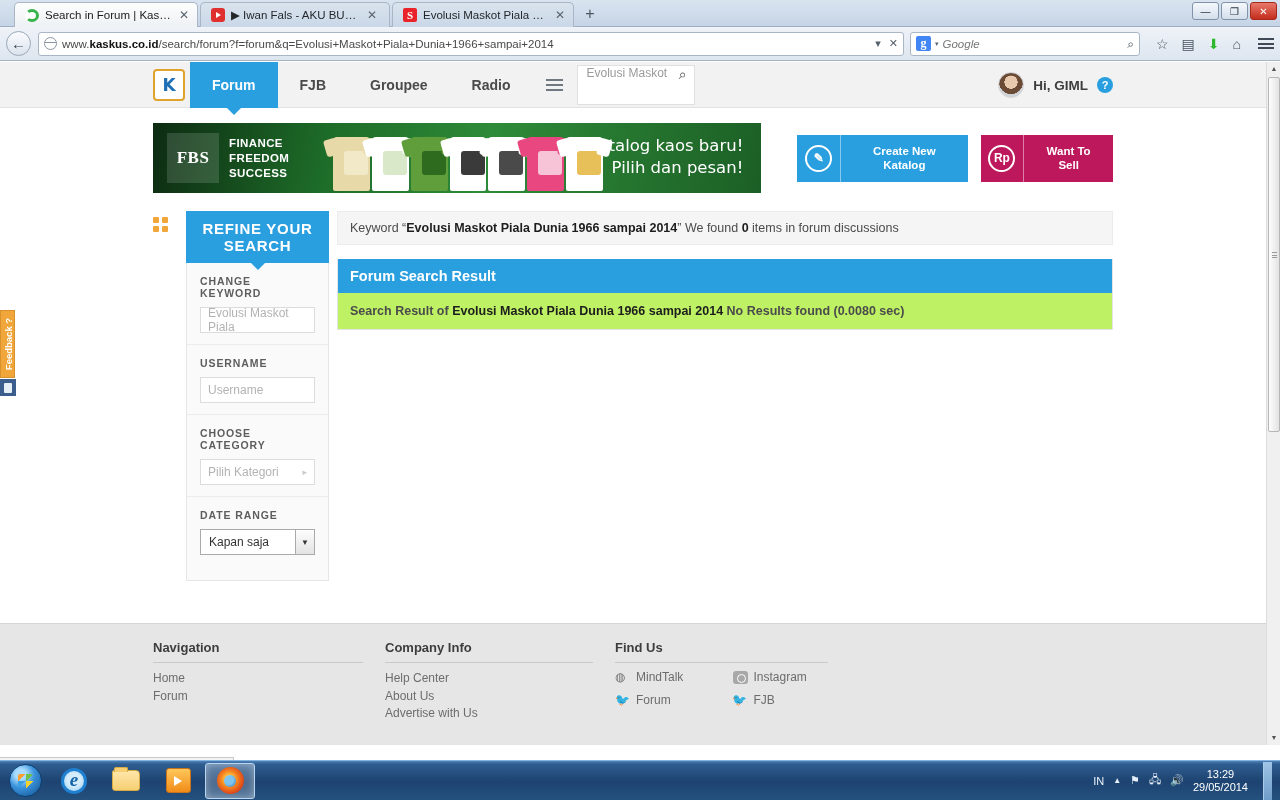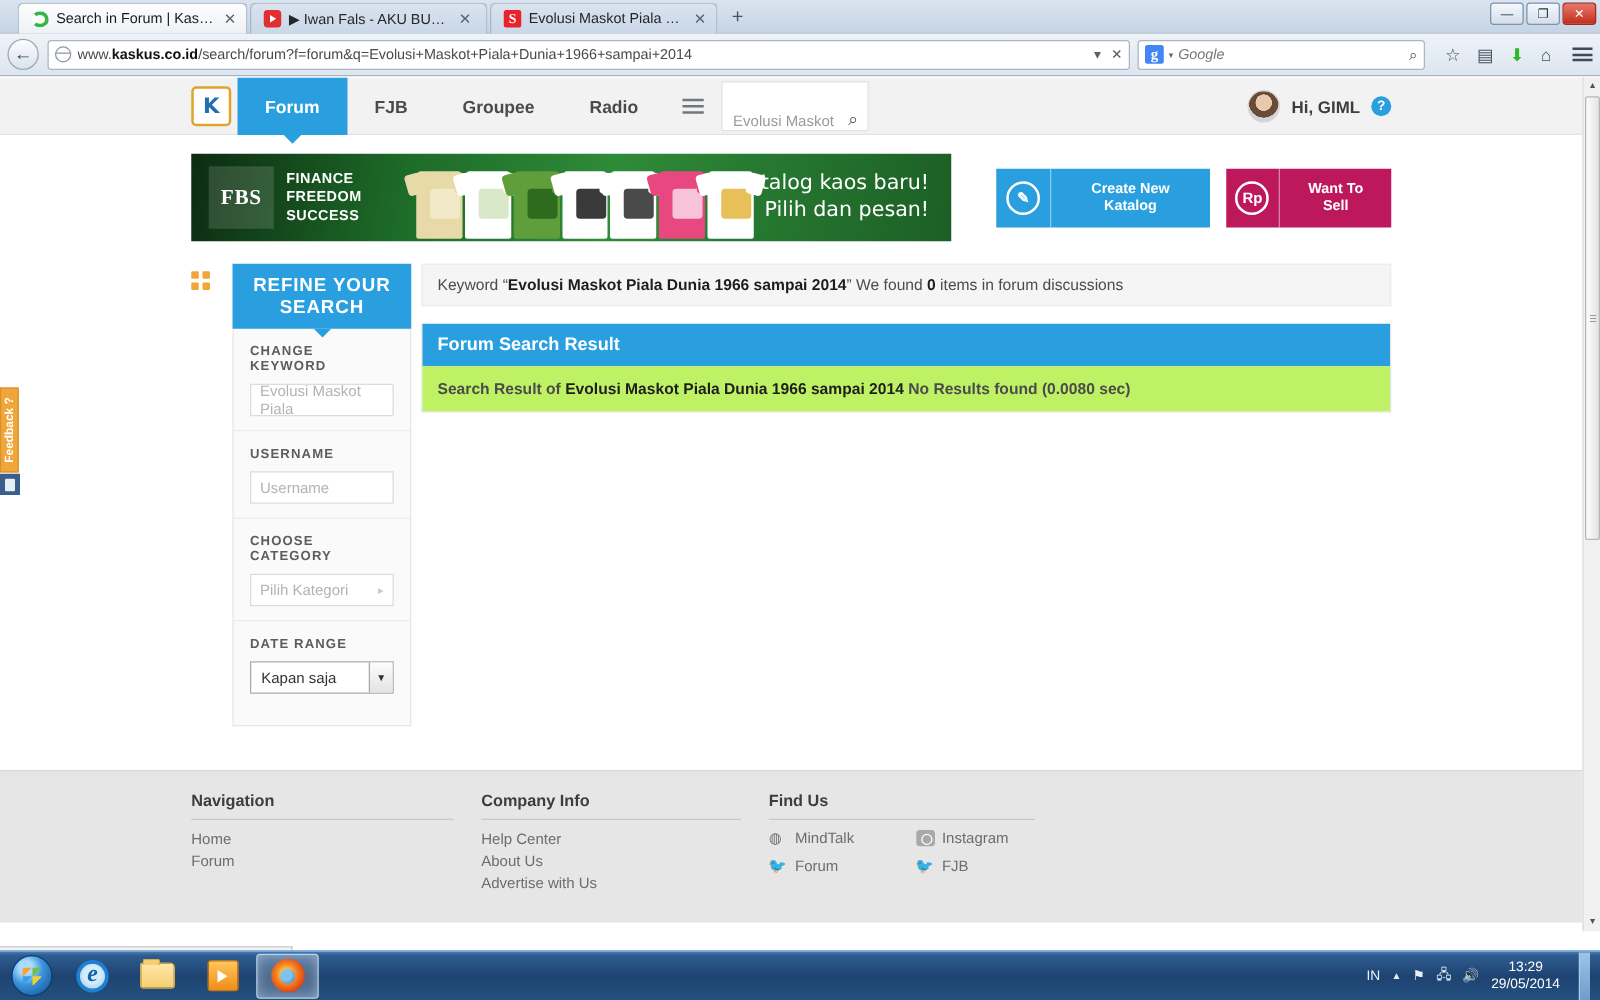--- a/index.html
+++ b/index.html
@@ -158,21 +158,21 @@
   }
   .nav-item.active { background: #2a9fe0; color: #fff; }
   .nav-item.active::after {
     content: ""; position: absolute; left: 50%; bottom: -7px; margin-left: -7px;
     border-left: 7px solid transparent; border-right: 7px solid transparent;
     border-top: 7px solid #2a9fe0;
   }
   .hdr-ham { display: flex; flex-direction: column; justify-content: center; gap: 3px; padding: 0 14px; }
   .hdr-ham i { display: block; width: 17px; height: 2px; background: #6f7880; }
   .hdr-search {
-    align-self: center; display: flex; align-items: flex-end;
+    align-self: center; display: flex; align-items: flex-start;
     width: 118px; height: 40px; background: #fff; border: 1px solid #e0e0e0;
     padding: 0 8px; gap: 6px;
   }
   .hdr-search .ph { font-size: 12px; color: #9a9a9a; flex: 1; white-space: nowrap; }
   .hdr-user {
     margin-left: auto; align-self: center; display: flex; align-items: center; gap: 9px;
   }
   .avatar {
     width: 26px; height: 26px; border-radius: 50%;
     background: radial-gradient(circle at 50% 38%, #e8c9ae 0 34%, #6b4a36 35% 62%, #cfd4d8 63%);
@@ -295,21 +295,21 @@
   .result-panel { margin-top: 14px; border: 1px solid #e4e4e4; border-top: none; }
   .result-head {
     background: #2a9fe0; color: #fff; font-size: 14.5px; font-weight: bold;
     padding: 9px 12px;
   }
   .result-body { background: #bef264; padding: 11px 12px; font-size: 12.5px; color: #4b4b4b; font-weight: bold; }
   .result-body b { color: #1d1d1d; }
 
   
   .footer {
-    position: absolute; left: 0; bottom: 7px; width: 1266px; height: 122px;
+    position: absolute; left: 0; bottom: 0; width: 1266px; height: 122px;
     background: #e6e6e6; border-top: 1px solid #d6d6d6;
   }
   .footer-inner { width: 960px; margin: 0 auto; display: flex; padding-top: 16px; }
   .fcol { }
   .fcol.nav { width: 232px; } .fcol.company { width: 230px; }
   .fcol.find { width: 235px; } .fcol.mobile { width: 235px; }
   .fcol h4 {
     font-size: 13px; color: #3d3d3d; padding-bottom: 7px;
     border-bottom: 1px solid #c9c9c9; margin-right: 22px; margin-bottom: 7px;
   }

